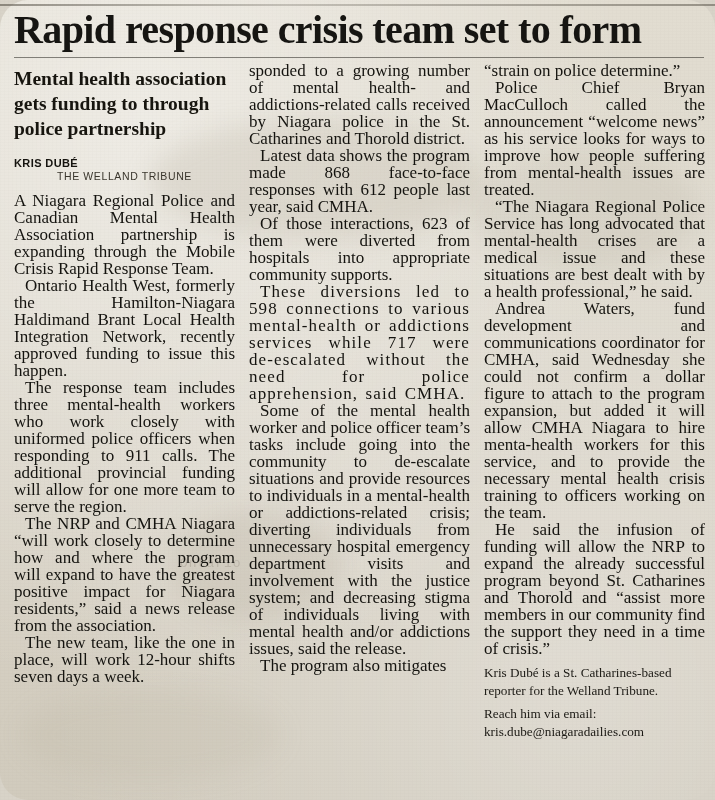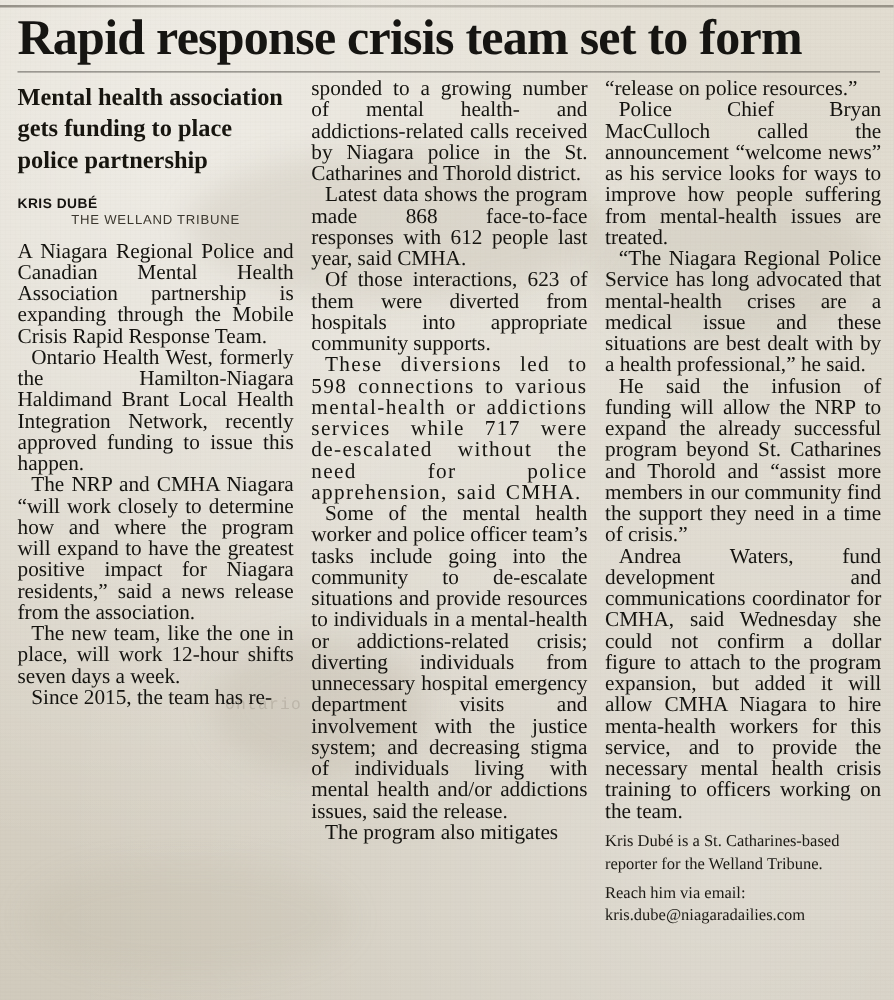--- a/index.html
+++ b/index.html
@@ -17,20 +17,21 @@
   .page {
     position: relative;
     width: 715px;
     height: 800px;
     background:
       radial-gradient(ellipse at 20% 15%, rgba(255,255,255,0.45), rgba(255,255,255,0) 60%),
       radial-gradient(ellipse at 80% 85%, rgba(255,255,255,0.30), rgba(255,255,255,0) 65%),
       linear-gradient(175deg, #e3ded2 0%, #ded9cd 35%, #d6d0c3 70%, #cfc9bb 100%);
     box-sizing: border-box;
     padding: 0;
+    border-radius: 28px;
   }
   .grain {
     position: absolute;
     inset: 0;
     pointer-events: none;
     opacity: 0.30;
     background-image:
       repeating-linear-gradient(0deg, rgba(120,110,95,0.055) 0px, rgba(120,110,95,0.055) 1px, rgba(255,255,255,0) 1px, rgba(255,255,255,0) 3px),
       repeating-linear-gradient(90deg, rgba(120,110,95,0.045) 0px, rgba(120,110,95,0.045) 1px, rgba(255,255,255,0) 1px, rgba(255,255,255,0) 4px);
   }
@@ -162,45 +163,45 @@
   <div class="topline"></div>
 
   <div class="headline">Rapid response crisis team set to form</div>
   <div class="rule"></div>
 
   <div class="ghost" style="left:180px; top:556px;">Ontario</div>
 
   <div class="cols">
 
     <div class="col">
-      <div class="deck">Mental health association gets funding to place police partnership</div>
+      <div class="deck">Mental health association gets funding to through police partnership</div>
       <div class="byline">KRIS DUBÉ</div>
       <div class="source">THE WELLAND TRIBUNE</div>
       <p class="body first">A Niagara Regional Police and Canadian Mental Health Association partnership is expanding through the Mobile Crisis Rapid Response Team.</p>
       <p class="body">Ontario Health West, formerly the Hamilton-Niagara Haldimand Brant Local Health Integration Network, recently approved funding to issue this happen.</p>
+      <p class="body">The response team includes three mental-health workers who work closely with uniformed police officers when responding to 911 calls. The additional provincial funding will allow for one more team to serve the region.</p>
       <p class="body">The NRP and CMHA Niagara “will work closely to determine how and where the program will expand to have the greatest positive impact for Niagara residents,” said a news release from the association.</p>
       <p class="body">The new team, like the one in place, will work 12-hour shifts seven days a week.</p>
-      <p class="body">Since 2015, the team has re-</p>
     </div>
 
     <div class="col">
       <p class="body first">sponded to a growing number of mental health- and addictions-related calls received by Niagara police in the St. Catharines and Thorold district.</p>
       <p class="body">Latest data shows the program made 868 face-to-face responses with 612 people last year, said CMHA.</p>
       <p class="body">Of those interactions, 623 of them were diverted from hospitals into appropriate community supports.</p>
       <p class="body spaced">These diversions led to 598 connections to various mental-health or addictions services while 717 were de-escalated without the need for police apprehension, said CMHA.</p>
       <p class="body">Some of the mental health worker and police officer team’s tasks include going into the community to de-escalate situations and provide resources to individuals in a mental-health or addictions-related crisis; diverting individuals from unnecessary hospital emergency department visits and involvement with the justice system; and decreasing stigma of individuals living with mental health and/or addictions issues, said the release.</p>
       <p class="body">The program also mitigates</p>
     </div>
 
     <div class="col">
-      <p class="body first">“release on police resources.”</p>
+      <p class="body first">“strain on police determine.”</p>
       <p class="body">Police Chief Bryan MacCulloch called the announcement “welcome news” as his service looks for ways to improve how people suffering from mental-health issues are treated.</p>
       <p class="body">“The Niagara Regional Police Service has long advocated that mental-health crises are a medical issue and these situations are best dealt with by a health professional,” he said.</p>
+      <p class="body">Andrea Waters, fund development and communications coordinator for CMHA, said Wednesday she could not confirm a dollar figure to attach to the program expansion, but added it will allow CMHA Niagara to hire menta-health workers for this service, and to provide the necessary mental health crisis training to officers working on the team.</p>
       <p class="body">He said the infusion of funding will allow the NRP to expand the already successful program beyond St. Catharines and Thorold and “assist more members in our community find the support they need in a time of crisis.”</p>
-      <p class="body">Andrea Waters, fund development and communications coordinator for CMHA, said Wednesday she could not confirm a dollar figure to attach to the program expansion, but added it will allow CMHA Niagara to hire menta-health workers for this service, and to provide the necessary mental health crisis training to officers working on the team.</p>
       <div class="tagline">
         <p>Kris Dubé is a St. Catharines-based reporter for the Welland Tribune.</p>
         <p>Reach him via email: kris.dube@niagaradailies.com</p>
       </div>
     </div>
 
   </div>
 </div>
 
 </body></html>

